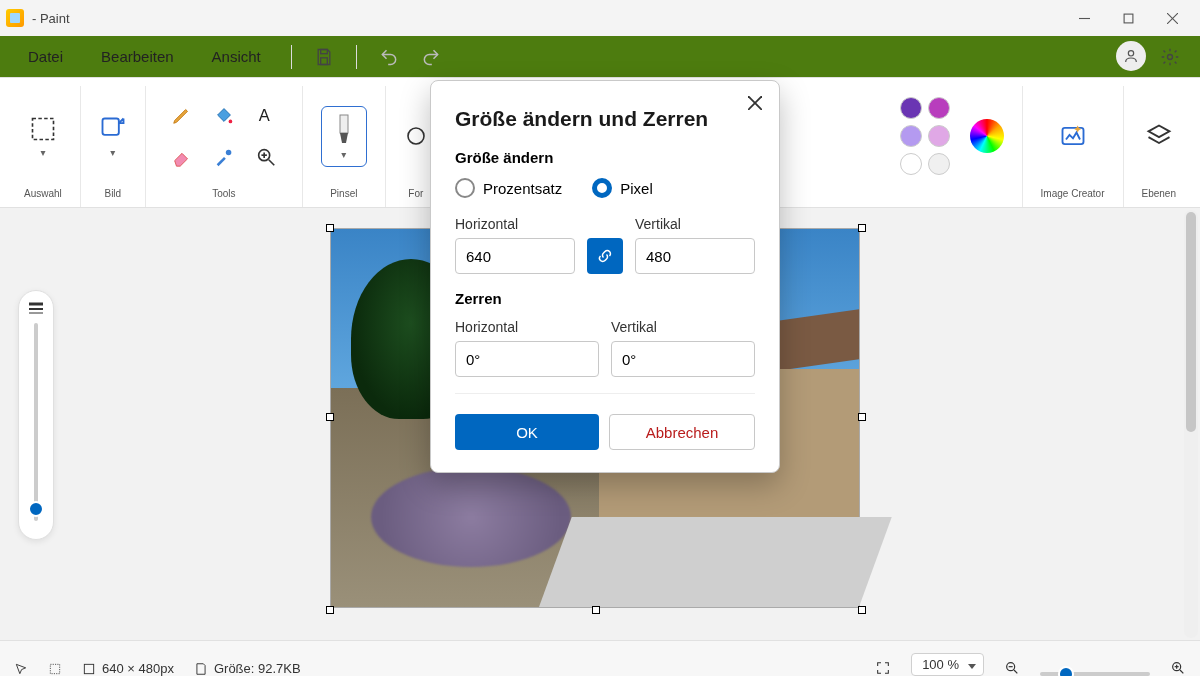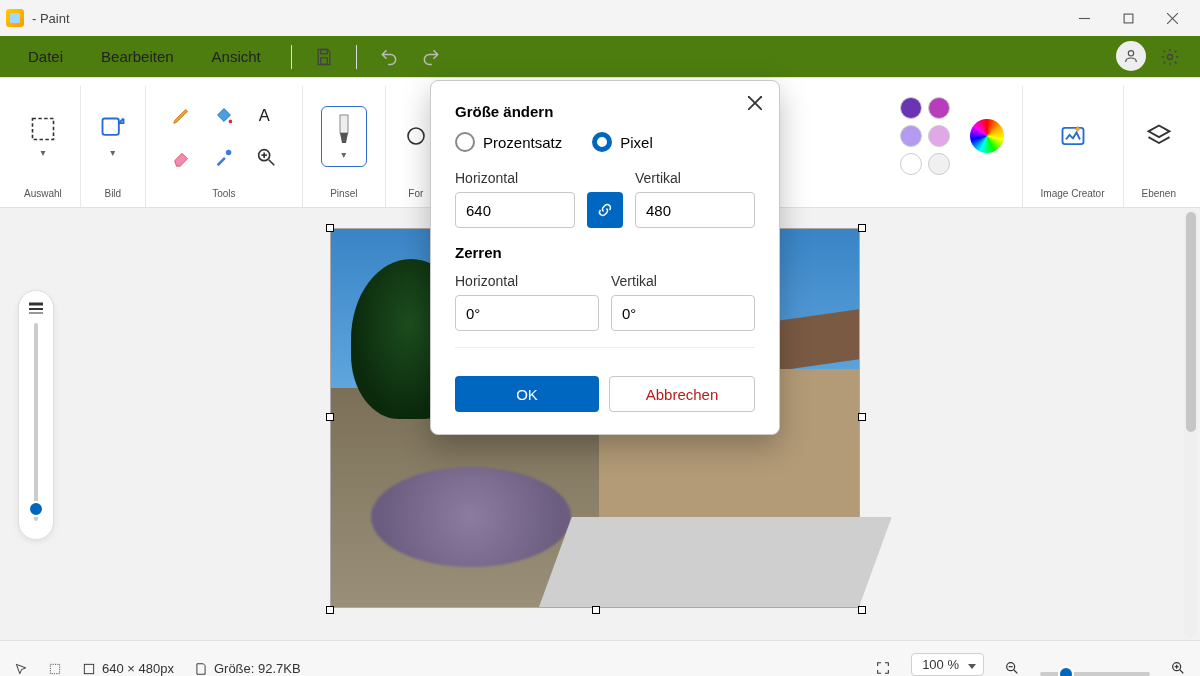--- a/index.html
+++ b/index.html
@@ -74,21 +74,21 @@
   .dlg-sect { font-size:15px; font-weight:600; margin: 4px 0 12px; }
   .radio-row { display:flex; gap:30px; margin-bottom:18px; }
   .radio { display:flex; align-items:center; gap:8px; font-size:15px; }
   .rcircle { width:20px; height:20px; border-radius:50%; border:2px solid #888; }
   .rcircle.sel { border:5px solid #0067c0; }
   .field-row { display:flex; gap:12px; align-items:flex-end; margin-bottom:16px; }
   .field { flex:1; }
   .field label { font-size:14px; color:#333; display:block; margin-bottom:6px; }
   .field input { width:100%; height:36px; border:1px solid #c8c8c8; border-radius:4px; padding:0 10px; font-size:15px; }
   .link-btn { width:36px; height:36px; background:#0067c0; border-radius:4px; display:flex; align-items:center; justify-content:center; color:#fff; }
-  .dlg-buttons { display:flex; gap:10px; border-top:1px solid #eee; padding-top:28px; margin-top:8px; }
+  .dlg-buttons { display:flex; gap:10px; border-top:1px solid #eee; padding-top:20px; margin-top:8px; }
   .btn { flex:1; height:36px; border-radius:4px; font-size:15px; display:flex; align-items:center; justify-content:center; }
   .btn.primary { background:#0067c0; color:#fff; }
   .btn.secondary { background:#fff; border:1px solid #c8c8c8; color:#b91c1c; }
 </style>
 </head>
 <body>
 
 <div class="titlebar">
   <div class="app-icon"></div>
   <span> - Paint</span>
@@ -371,20 +371,21 @@
   </div>
 </div>
 
 <div class="dialog">
   <div class="close">
     <svg width="14" height="14" viewBox="0 0 10 10">
         <line x1="0" y1="0" x2="10" y2="10" stroke="#333" stroke-width="1.3"></line>
         <line x1="10" y1="0" x2="0" y2="10" stroke="#333" stroke-width="1.3"></line>
       </svg>
   </div>
+  <div class="dlg-title">Größe ändern und Zerren</div>
 
   <div class="dlg-sect">Größe ändern</div>
   <div class="radio-row">
     <div class="radio">
       <div class="rcircle"></div>
       <span>Prozentsatz</span>
     </div>
     <div class="radio">
       <div class="rcircle sel"></div>
       <span>Pixel</span>

